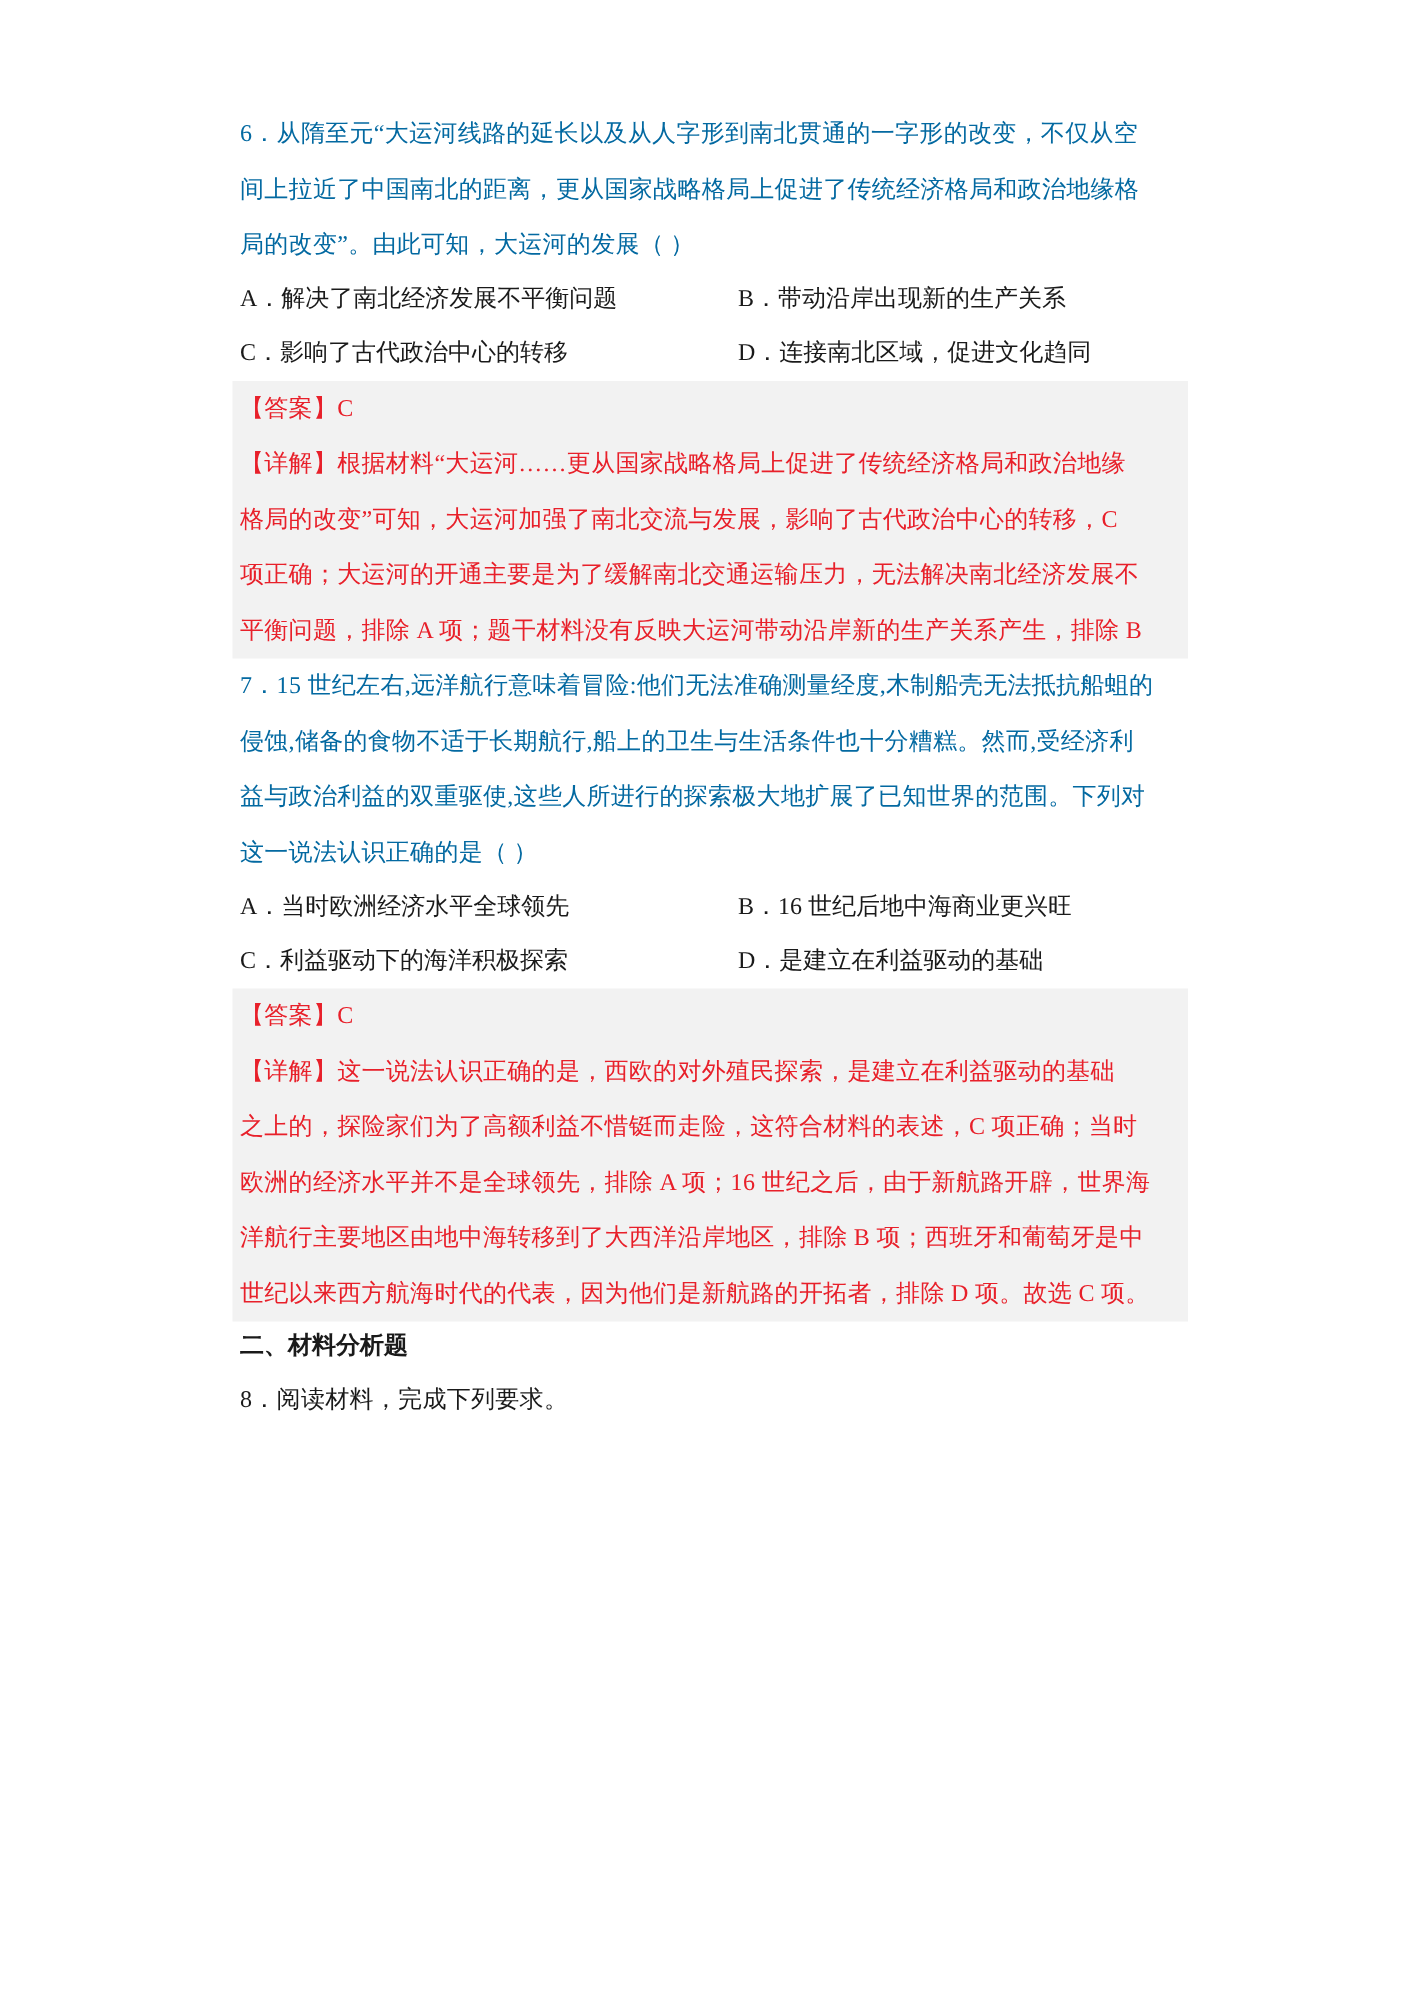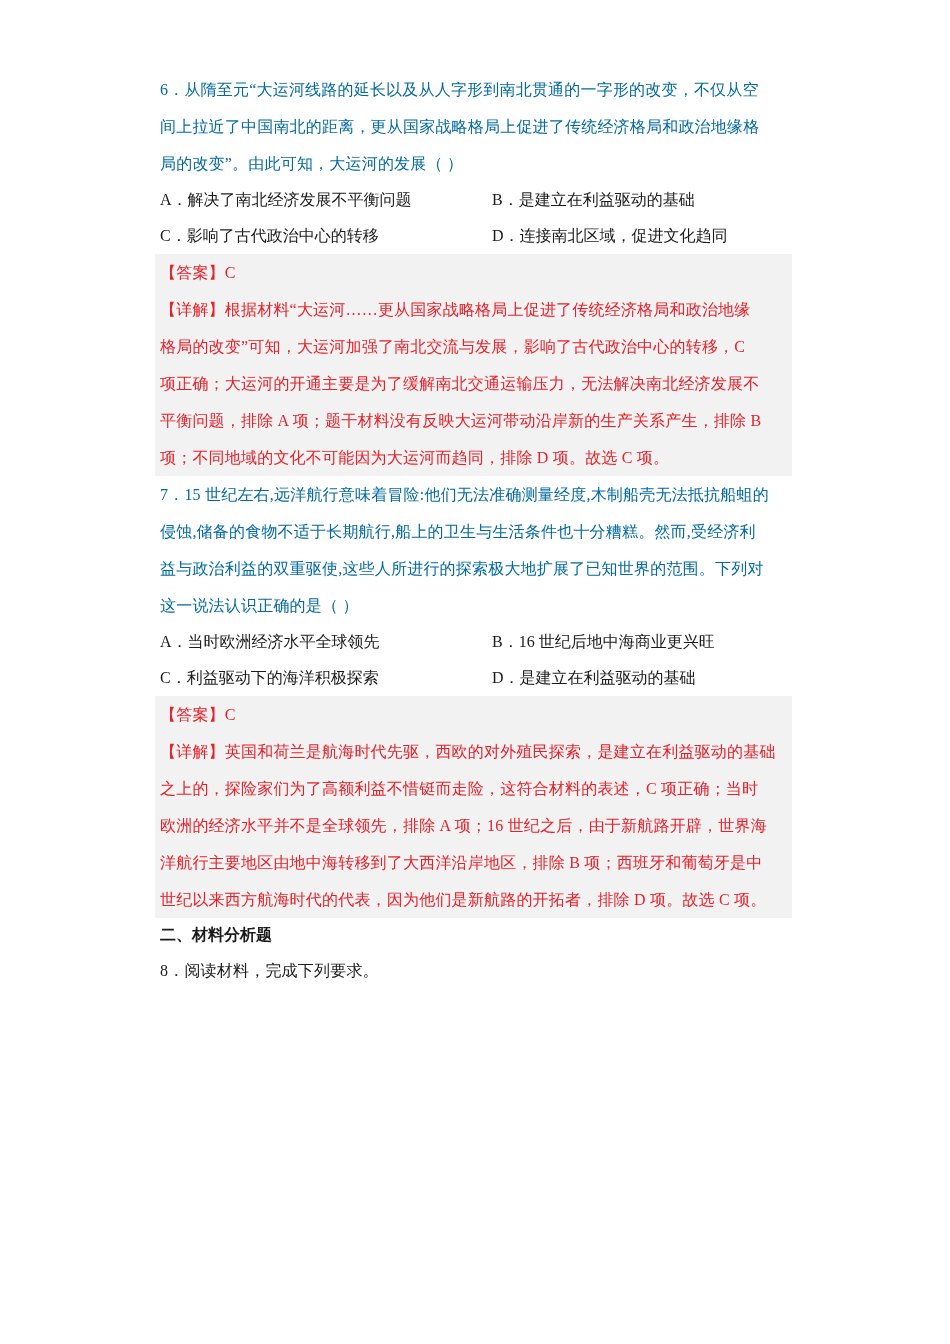--- a/index.html
+++ b/index.html
@@ -66,50 +66,49 @@
 
 
   <div class="question">
     <div class="q-stem">
       <div class="line">6．从隋至元“大运河线路的延长以及从人字形到南北贯通的一字形的改变，不仅从空</div>
       <div class="line">间上拉近了中国南北的距离，更从国家战略格局上促进了传统经济格局和政治地缘格</div>
       <div class="line">局的改变”。由此可知，大运河的发展（    ）</div>
     </div>
     <div class="options">
       <div class="option">A．解决了南北经济发展不平衡问题</div>
-      <div class="option right">B．是建立在利益驱动的基础</div>
+      <div class="option right">B．带动沿岸出现新的生产关系</div>
       <div class="option">C．影响了古代政治中心的转移</div>
       <div class="option right">D．连接南北区域，促进文化趋同</div>
     </div>
     <div class="answer-block">
       <div class="line">【答案】C</div>
       <div class="line">【详解】根据材料“大运河……更从国家战略格局上促进了传统经济格局和政治地缘</div>
       <div class="line">格局的改变”可知，大运河加强了南北交流与发展，影响了古代政治中心的转移，C</div>
       <div class="line">项正确；大运河的开通主要是为了缓解南北交通运输压力，无法解决南北经济发展不</div>
       <div class="line">平衡问题，排除 A 项；题干材料没有反映大运河带动沿岸新的生产关系产生，排除 B</div>
-      <div class="line">项；不同地域的文化不可能因为大运河而趋同，排除 D 项。故选 C 项。</div>
     </div>
   </div>
 
   <div class="question">
     <div class="q-stem">
       <div class="line">7．15 世纪左右,远洋航行意味着冒险:他们无法准确测量经度,木制船壳无法抵抗船蛆的</div>
       <div class="line">侵蚀,储备的食物不适于长期航行,船上的卫生与生活条件也十分糟糕。然而,受经济利</div>
       <div class="line">益与政治利益的双重驱使,这些人所进行的探索极大地扩展了已知世界的范围。下列对</div>
       <div class="line">这一说法认识正确的是（    ）</div>
     </div>
     <div class="options">
       <div class="option">A．当时欧洲经济水平全球领先</div>
       <div class="option right">B．16 世纪后地中海商业更兴旺</div>
       <div class="option">C．利益驱动下的海洋积极探索</div>
       <div class="option right">D．是建立在利益驱动的基础</div>
     </div>
     <div class="answer-block">
       <div class="line">【答案】C</div>
-      <div class="line">【详解】英国和荷兰是航海时代先驱，西欧的对外殖民探索，是建立在利益驱动的基础</div>
+      <div class="line">【详解】这一说法认识正确的是，西欧的对外殖民探索，是建立在利益驱动的基础</div>
       <div class="line">之上的，探险家们为了高额利益不惜铤而走险，这符合材料的表述，C 项正确；当时</div>
       <div class="line">欧洲的经济水平并不是全球领先，排除 A 项；16 世纪之后，由于新航路开辟，世界海</div>
       <div class="line">洋航行主要地区由地中海转移到了大西洋沿岸地区，排除 B 项；西班牙和葡萄牙是中</div>
       <div class="line">世纪以来西方航海时代的代表，因为他们是新航路的开拓者，排除 D 项。故选 C 项。</div>
     </div>
   </div>
 
   <div class="section-heading">二、材料分析题</div>
   <div class="line">8．阅读材料，完成下列要求。</div>
 

